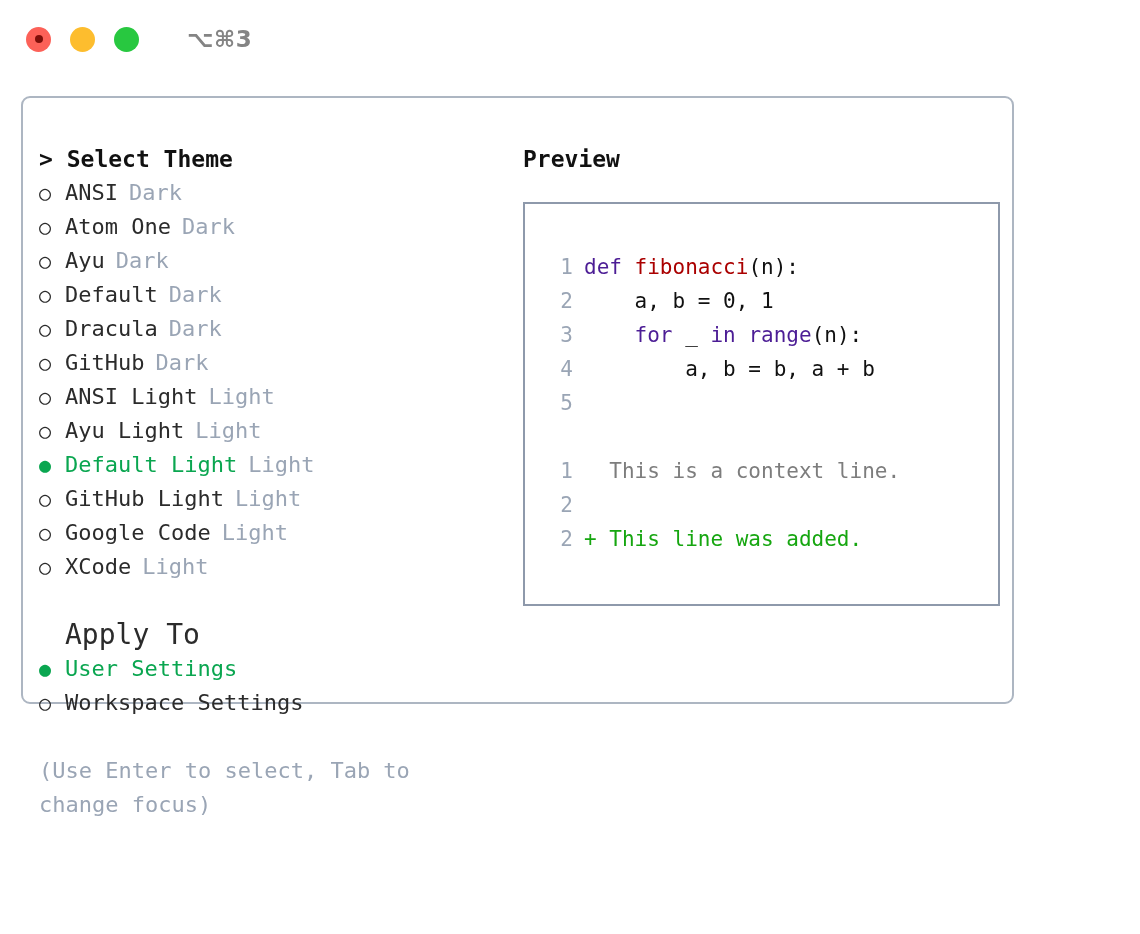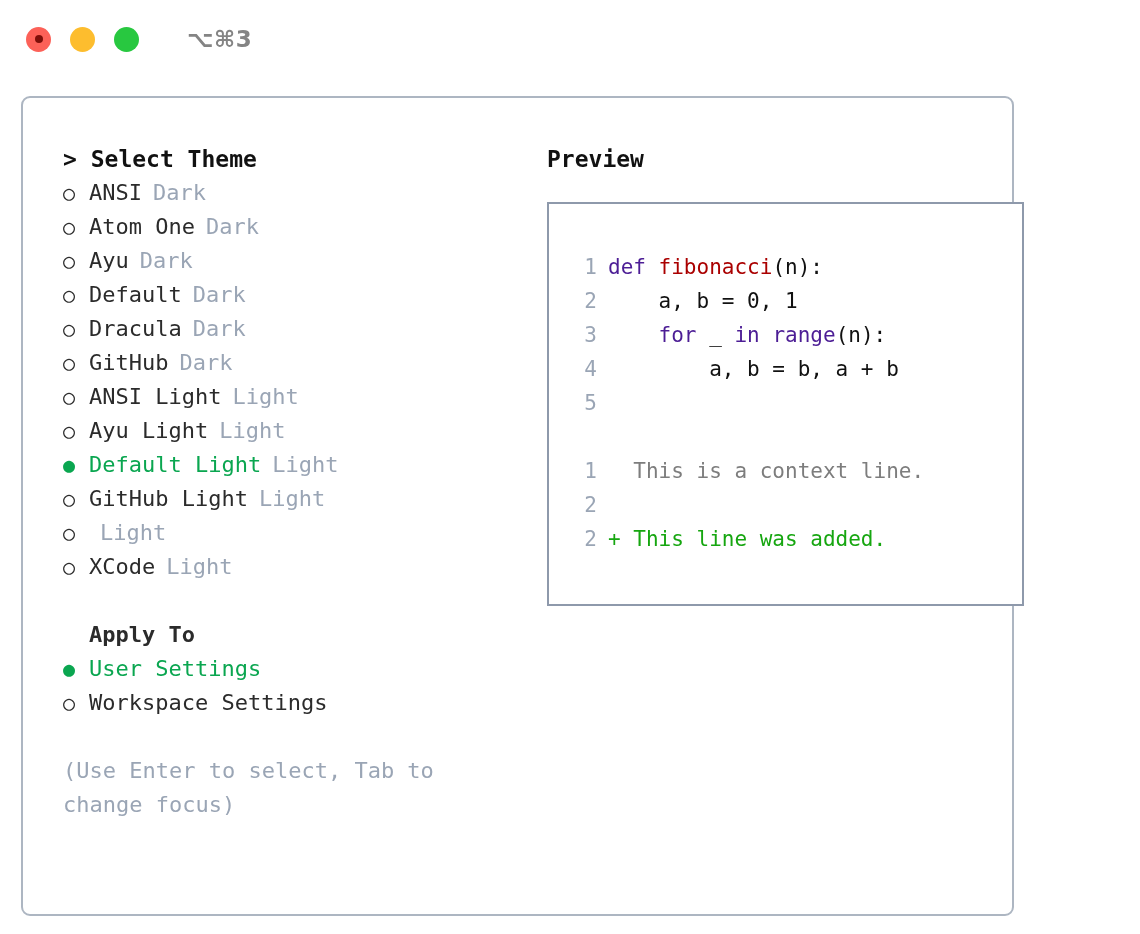--- a/index.html
+++ b/index.html
@@ -54,26 +54,25 @@
     letter-spacing: 0.5px;
     font-family: "DejaVu Sans", "Liberation Sans", sans-serif;
   }
 
   
   .panel {
     position: absolute;
     left: 21px;
     top: 96px;
     width: 993px;
-    height: 820px;
+    height: 608px;
     border: 2px solid #adb6c2;
     border-radius: 9px;
     box-sizing: border-box;
     background: #ffffff;
-    padding-left: 24px;
   }
   .panel-inner {
     display: flex;
     padding: 44px 0 0 16px;
   }
 
   
   .left-col {
     width: 462px;
     flex: 0 0 462px;
@@ -103,26 +102,25 @@
   }
   .marker.off { color: #2b2b2b; }
   .marker.on  { color: #0aa650; }
   .row.selected .label { color: #0aa650; }
   .label { color: #2b2b2b; }
   .badge {
     color: #9aa5b5;
     margin-left: 11px;
   }
   .apply-head {
-    font-size: 22px;
+    font-size: 28px;
     line-height: 34px;
     color: #2b2b2b;
     white-space: pre;
     padding-left: 26px;
-    font-weight: bold;
   }
   .spacer-block { height: 34px; }
   .hint {
     color: #9aa5b5;
     font-size: 22px;
     line-height: 34px;
     width: 410px;
     white-space: pre-wrap;
     word-break: normal;
   }
@@ -191,21 +189,21 @@
           <div class="row"><span class="marker off">○</span><span class="label">ANSI</span><span class="badge">Dark</span></div>
           <div class="row"><span class="marker off">○</span><span class="label">Atom One</span><span class="badge">Dark</span></div>
           <div class="row"><span class="marker off">○</span><span class="label">Ayu</span><span class="badge">Dark</span></div>
           <div class="row"><span class="marker off">○</span><span class="label">Default</span><span class="badge">Dark</span></div>
           <div class="row"><span class="marker off">○</span><span class="label">Dracula</span><span class="badge">Dark</span></div>
           <div class="row"><span class="marker off">○</span><span class="label">GitHub</span><span class="badge">Dark</span></div>
           <div class="row"><span class="marker off">○</span><span class="label">ANSI Light</span><span class="badge">Light</span></div>
           <div class="row"><span class="marker off">○</span><span class="label">Ayu Light</span><span class="badge">Light</span></div>
           <div class="row selected"><span class="marker on">●</span><span class="label">Default Light</span><span class="badge">Light</span></div>
           <div class="row"><span class="marker off">○</span><span class="label">GitHub Light</span><span class="badge">Light</span></div>
-          <div class="row"><span class="marker off">○</span><span class="badge">Light</span></div>
+          <div class="row"><span class="marker off">○</span><span class="label">Google Code</span><span class="badge">Light</span></div>
           <div class="row"><span class="marker off">○</span><span class="label">XCode</span><span class="badge">Light</span></div>
         </div>
 
       <div class="spacer-block"></div>
 
       <div class="apply-head">Apply To</div>
       <div class="list" id="apply-list">
           <div class="row selected"><span class="marker on">●</span><span class="label">User Settings</span></div>
           <div class="row"><span class="marker off">○</span><span class="label">Workspace Settings</span></div>
         </div>

